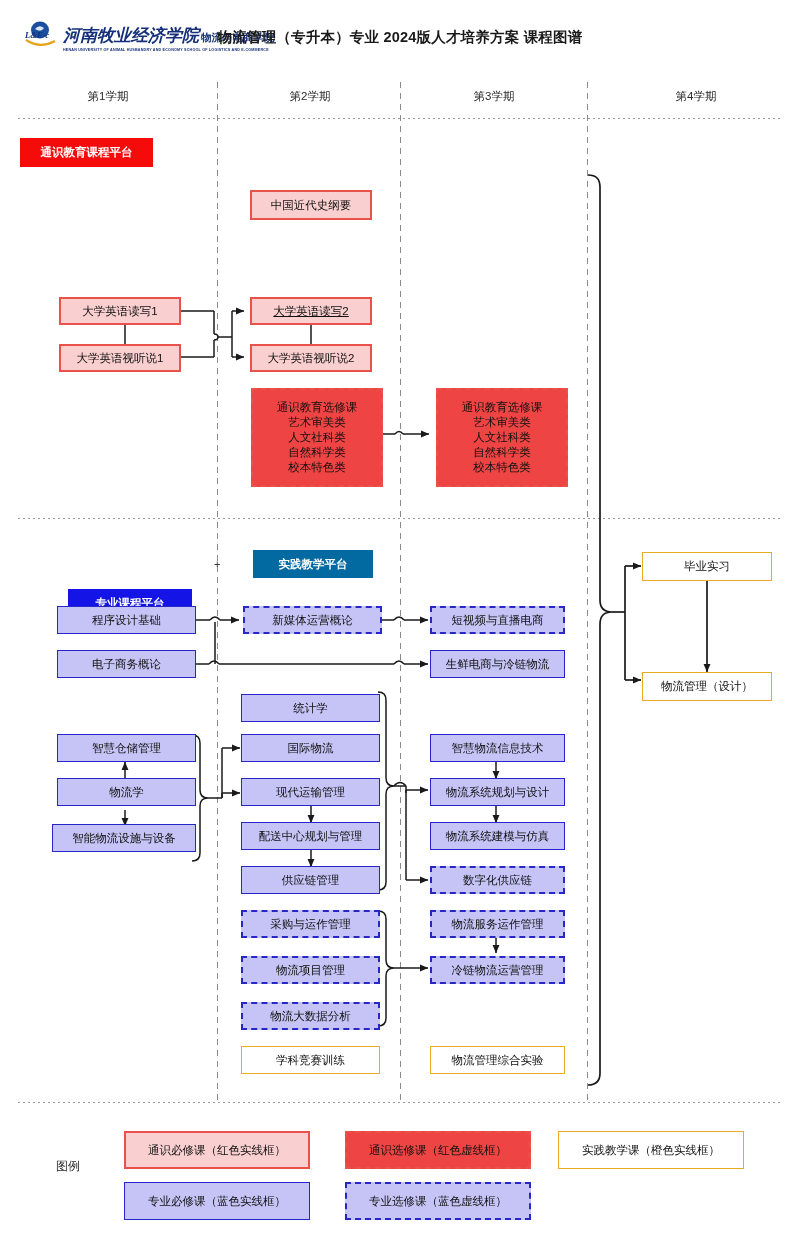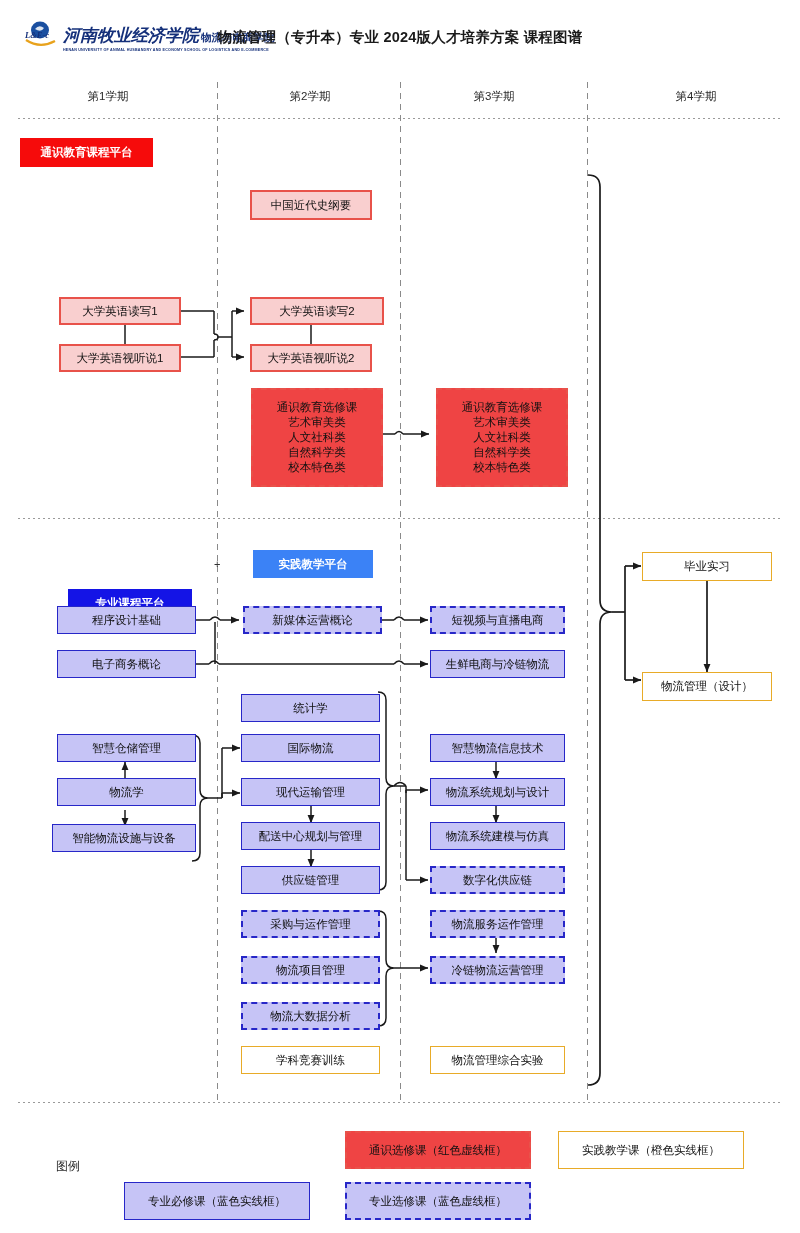--- a/index.html
+++ b/index.html
@@ -30,21 +30,21 @@
   
   .box{position:absolute;box-sizing:border-box;display:flex;align-items:center;justify-content:center;
        text-align:center;font-size:11.5px;line-height:15px;color:#111;}
   .red-solid{background:#f9cfcf;border:2px solid #e8524a;}
   .red-dash{background:#ef4444;border:2px dashed #e8524a;}
   .blue-solid{background:#c6c4f6;border:1.6px solid #2727c8;}
   .blue-dash{background:#c6c4f6;border:2px dashed #2727c8;}
   .orange-solid{background:#ffffff;border:1.8px solid #e8ab28;}
   .plat-red{background:#f60b0b;border:none;color:#fff;font-size:11.5px;font-weight:bold;}
   .plat-blue{background:#1414e6;border:none;color:#fff;font-size:11.5px;font-weight:bold;}
-  .plat-orange{background:#3b82f6;border:none;color:#fff;font-size:11.5px;font-weight:bold;}
+  .plat-orange{background:#0369a1;border:none;color:#fff;font-size:11.5px;font-weight:bold;}
   .plus{position:absolute;font-size:11px;color:#333;}
 
   .multiline{flex-direction:column;justify-content:center;}
   .multiline span{display:block;}
 
   
   .legend-label{position:absolute;left:56px;top:1158px;font-size:12px;color:#2b2b2b;}
   .lg{position:absolute;box-sizing:border-box;display:flex;align-items:center;justify-content:center;
       font-size:11.5px;color:#111;height:38px;}
 </style>
@@ -188,21 +188,21 @@
   </svg>
 
   <div class="box plat-red" style="left:20px;top:138px;width:133px;height:29px;">通识教育课程平台</div>
   <div class="box plat-blue" style="left:68px;top:550px;width:124px;height:28px;margin-top:39px;">专业课程平台</div>
   <div class="plus" style="left:214px;top:558px;">+</div>
   <div class="box plat-orange" style="left:253px;top:550px;width:120px;height:28px;">实践教学平台</div>
 
   <div class="box red-solid" style="left:250px;top:190px;width:122px;height:30px;">中国近代史纲要</div>
 
 
-  <div class="box red-solid" style="left:250px;top:297px;width:134px;height:28px;">大学英语读写2</div>
+  <div class="box red-solid" style="left:250px;top:297px;width:122px;height:28px;text-decoration:underline;">大学英语读写2</div>
   <div class="box red-solid" style="left:250px;top:344px;width:122px;height:28px;">大学英语视听说2</div>
 
   <div class="box red-solid" style="left:59px;top:297px;width:122px;height:28px;">大学英语读写1</div>
   <div class="box red-solid" style="left:59px;top:344px;width:122px;height:28px;">大学英语视听说1</div>
 
   <div class="box red-dash multiline" style="left:251px;top:388px;width:132px;height:99px;">
     <span>通识教育选修课</span>
     <span>艺术审美类</span>
     <span>人文社科类</span>
     <span>自然科学类</span>
@@ -242,18 +242,19 @@
   <div class="box blue-dash" style="left:430px;top:866px;width:135px;height:28px;">数字化供应链</div>
   <div class="box blue-dash" style="left:430px;top:910px;width:135px;height:28px;">物流服务运作管理</div>
   <div class="box blue-dash" style="left:430px;top:956px;width:135px;height:28px;">冷链物流运营管理</div>
   <div class="box orange-solid" style="left:430px;top:1046px;width:135px;height:28px;">物流管理综合实验</div>
 
   <div class="box orange-solid" style="left:642px;top:552px;width:130px;height:29px;">毕业实习</div>
   <div class="box orange-solid" style="left:642px;top:672px;width:130px;height:29px;">物流管理（设计）</div>
 
   <div class="legend-label">图例</div>
 
+  <div class="lg red-solid" style="left:124px;top:1131px;width:186px;">通识必修课（红色实线框）</div>
   <div class="lg red-dash" style="left:345px;top:1131px;width:186px;">通识选修课（红色虚线框）</div>
   <div class="lg orange-solid" style="left:558px;top:1131px;width:186px;">实践教学课（橙色实线框）</div>
   <div class="lg blue-solid" style="left:124px;top:1182px;width:186px;">专业必修课（蓝色实线框）</div>
   <div class="lg blue-dash" style="left:345px;top:1182px;width:186px;">专业选修课（蓝色虚线框）</div>
 
 </div>
 
 </body></html>

